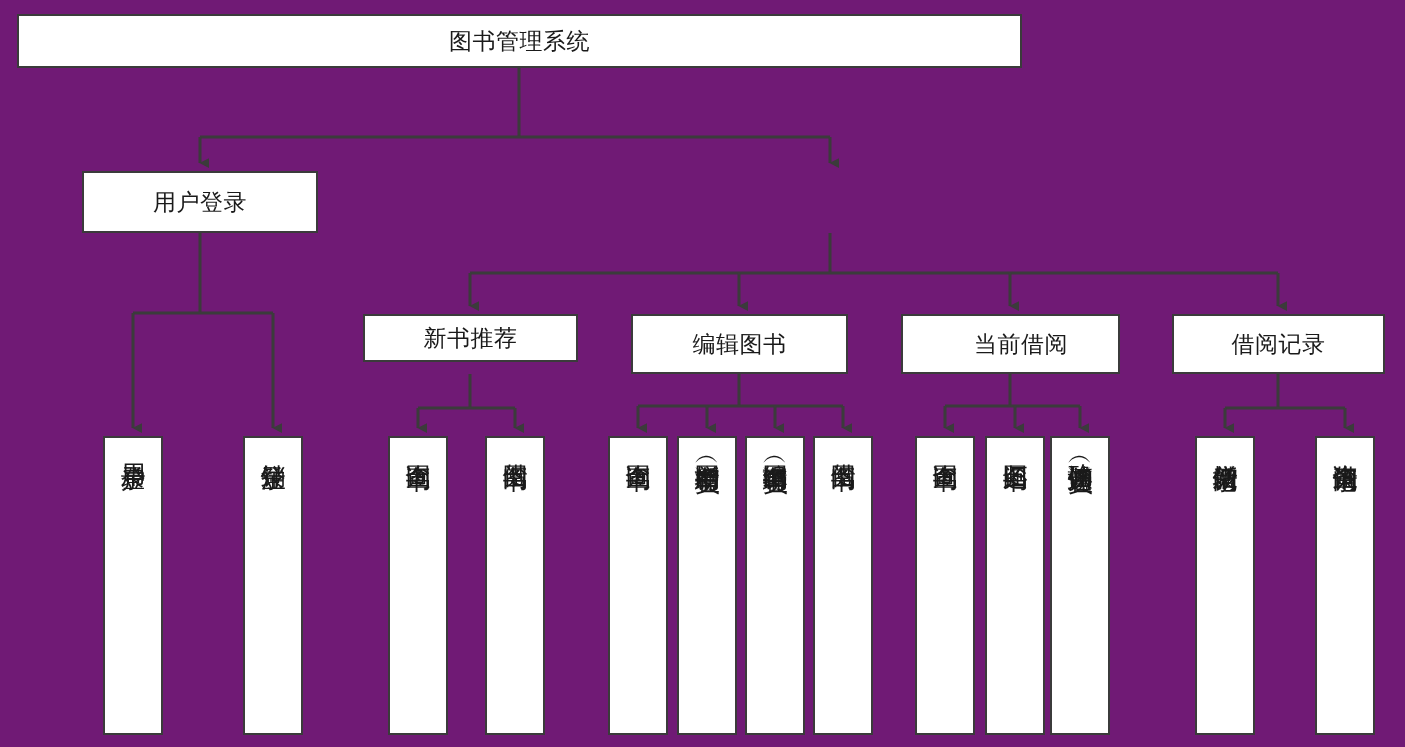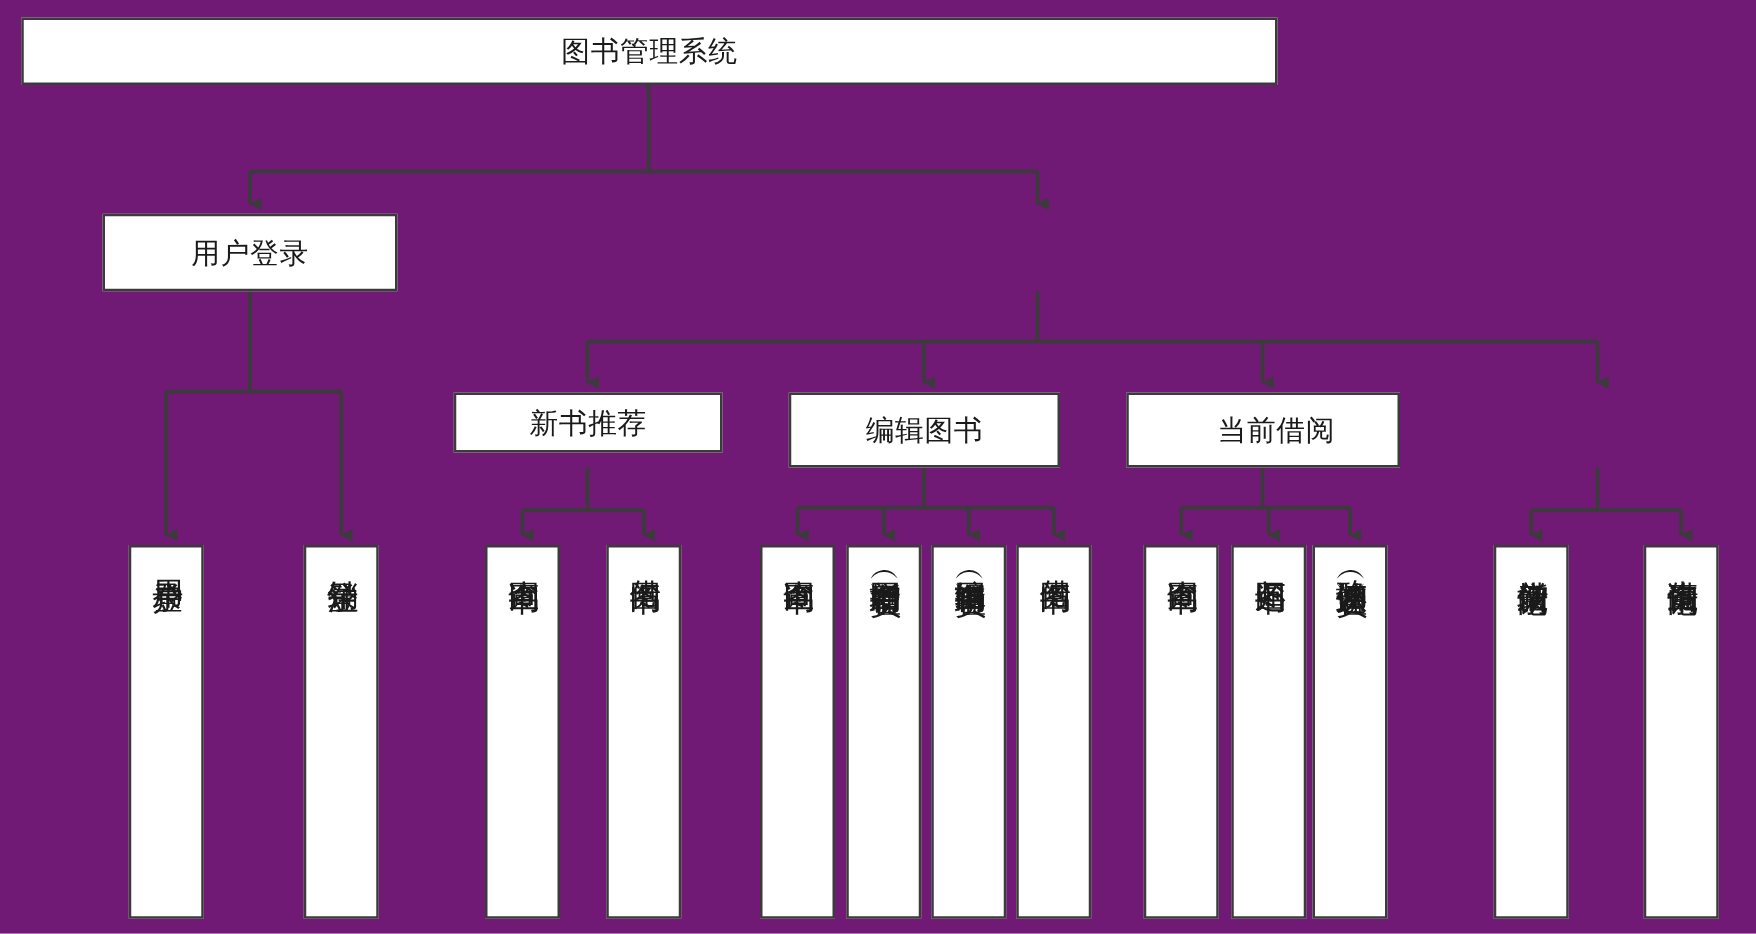--- a/index.html
+++ b/index.html
@@ -134,20 +134,23 @@
 
   <div class="node h" style="left:363px; top:314px; width:215px; height:48px;">
     <span class="node-label">新书推荐</span>
   </div>
   <div class="node h" style="left:631px; top:314px; width:217px; height:60px;">
     <span class="node-label">编辑图书</span>
   </div>
   <div class="node h" style="left:901px; top:314px; width:219px; height:60px;padding-left:21px;">
     <span class="node-label">当前借阅</span>
   </div>
+  <div class="node h" style="left:1172px; top:314px; width:213px; height:60px;">
+    <span class="node-label">借阅记录</span>
+  </div>
 
   <div class="node v" style="left:103px; top:436px; width:60px; height:299px;">
     <span class="node-label">用户登录</span>
   </div>
   <div class="node v" style="left:243px; top:436px; width:60px; height:299px;">
     <span class="node-label">注销登录</span>
   </div>
   <div class="node v" style="left:388px; top:436px; width:60px; height:299px;">
     <span class="node-label">查询图书</span>
   </div>

